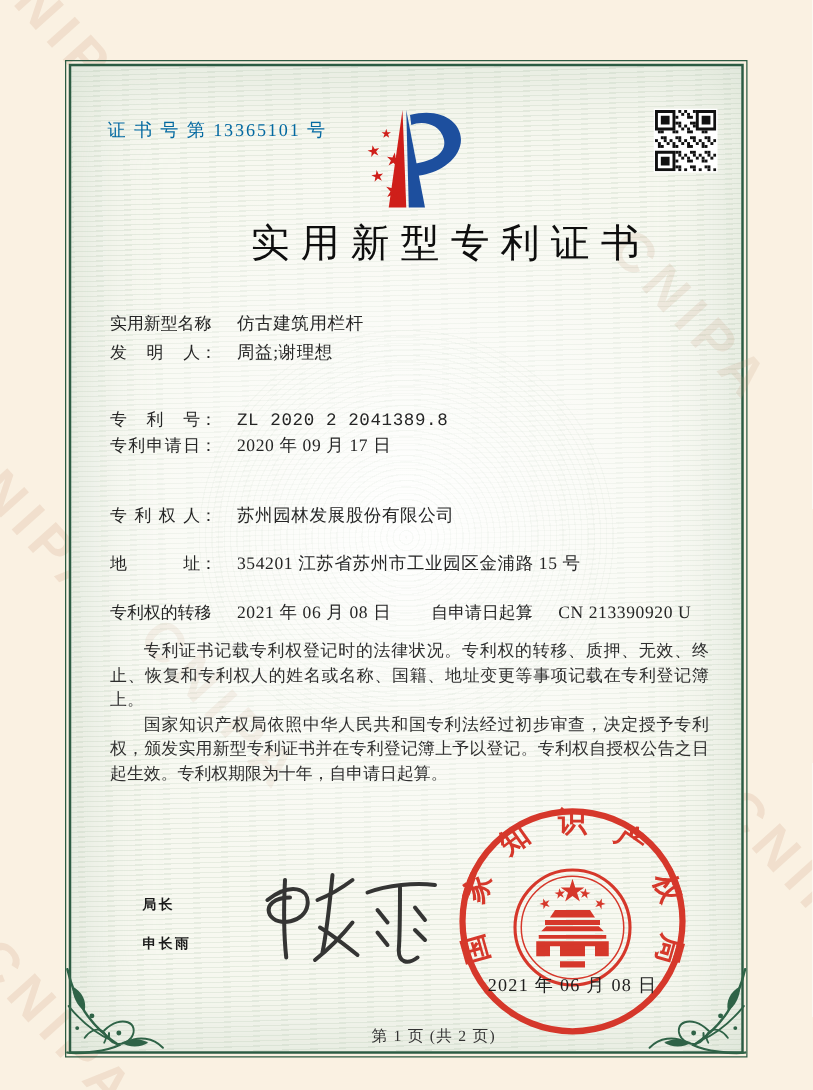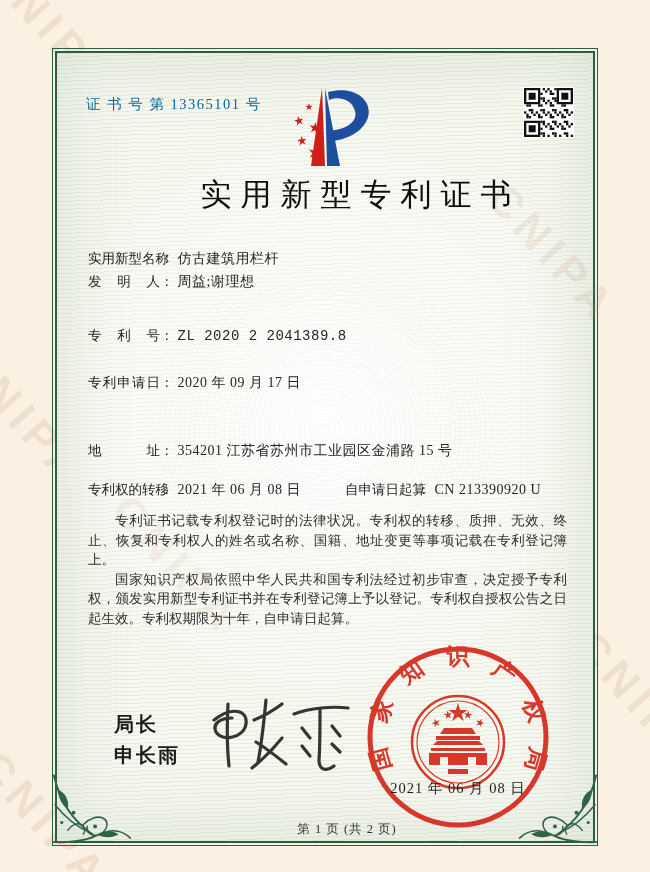--- a/index.html
+++ b/index.html
@@ -48,33 +48,33 @@
     position:absolute;left:52px;top:174px;width:608px;text-align:center;
     font-size:31px;font-weight:normal;letter-spacing:9px;text-indent:9px;color:#0e0e0e;
   }
   
   .row{position:absolute;left:88px;font-size:14px;color:#252525;white-space:nowrap;}
   .row .label{
     display:inline-block;width:72px;font-size:13.5px;
     text-align:justify;text-align-last:justify;vertical-align:baseline;
   }
   .row .colon{font-size:13.5px;}
-  .row .value{margin-left:4px;letter-spacing:0.5px;}
+  .row .value{margin-left:16px;letter-spacing:0.5px;}
   .row .group2{position:absolute;left:257px;top:0;}
   
   .paras{
     position:absolute;left:88px;top:511px;width:479px;
     font-size:13.5px;line-height:19.5px;color:#2e2e2e;text-align:justify;
   }
   .paras p{margin:0;text-indent:2em;}
   
   .officer{
     position:absolute;left:114px;top:709px;
     font-family:"Liberation Sans",sans-serif;font-weight:bold;
-    font-size:20px;line-height:31px;color:#1b1b1b;letter-spacing:2px;
+    font-size:11px;line-height:31px;color:#1b1b1b;letter-spacing:2px;
   }
   .sig{position:absolute;left:198px;top:690px;width:160px;height:95px;z-index:5;}
   
   .seal{position:absolute;left:366px;top:645px;width:184px;height:184px;z-index:4;opacity:.93;}
   .seal-date{
     position:absolute;left:366px;top:779px;width:184px;text-align:center;z-index:6;
     font-size:14.5px;letter-spacing:1px;color:#1e1e1e;white-space:nowrap;
   }
   
   .footer{
@@ -259,22 +259,25 @@
 
     <div class="row" style="top:250px;">
       <span class="label">实用新型名称</span><span class="colon">：</span><span class="value">仿古建筑用栏杆</span>
     </div>
     <div class="row" style="top:273px;">
       <span class="label">发明人</span><span class="colon">：</span><span class="value">周益;谢理想</span>
     </div>
     <div class="row" style="top:327px;font-family:Liberation Mono, monospace;">
       <span class="label">专利号</span><span class="colon">：</span><span class="value">ZL 2020 2 2041389.8</span>
     </div>
-    <div class="row" style="top:374px;">
+    <div class="row" style="top:348px;">
       <span class="label">专利申请日</span><span class="colon">：</span><span class="value">2020 年 09 月 17 日</span>
+    </div>
+    <div class="row" style="top:404px;">
+      <span class="label">专利权人</span><span class="colon">：</span><span class="value">苏州园林发展股份有限公司</span>
     </div>
     <div class="row" style="top:442px;">
       <span class="label">地址</span><span class="colon">：</span><span class="value">354201 江苏省苏州市工业园区金浦路 15 号</span>
     </div>
     <div class="row" style="top:481px;">
       <span class="label">专利权的转移</span><span class="colon">：</span><span class="value">2021 年 06 月 08 日</span>
       <span class="group2">
         <span class="label">自申请日起算</span><span class="colon">：</span><span class="value">CN 213390920 U</span>
       </span>
     </div>

